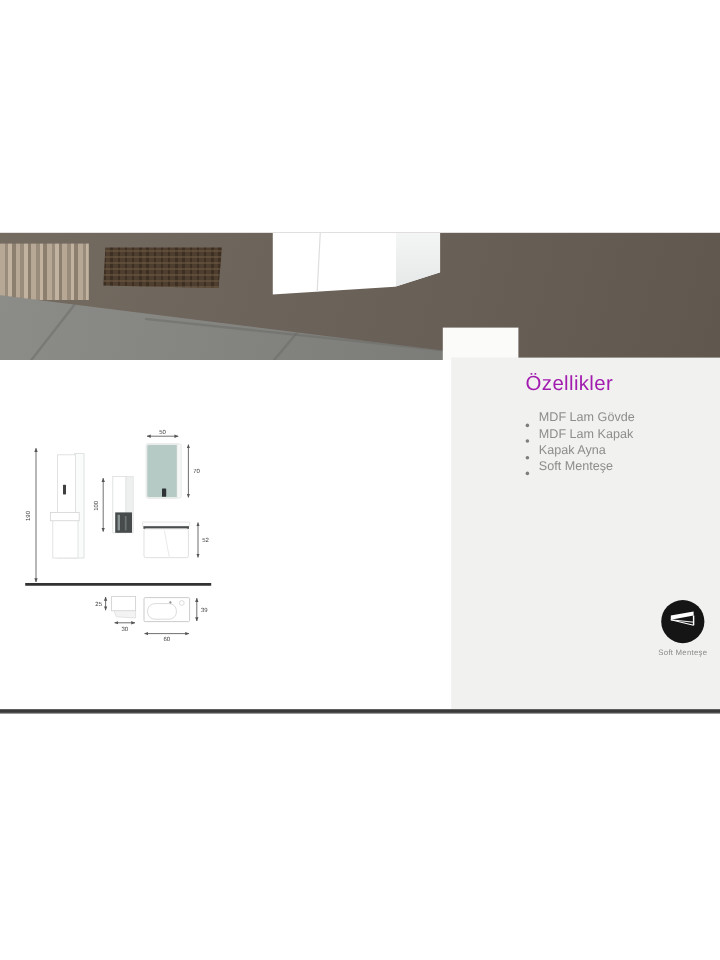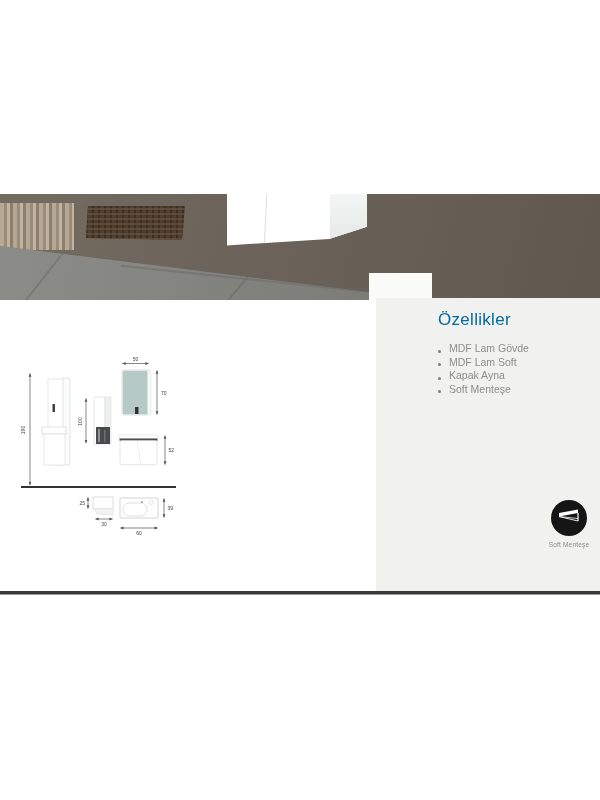--- a/index.html
+++ b/index.html
@@ -27,23 +27,23 @@
          clip-path:polygon(2% 0,100% 0,97% 100%,0 94%);}
   .cabinet{position:absolute;left:227px;top:0;width:140px;height:53px;background:#ffffff;
          clip-path:polygon(0 0,100% 0,100% 62%,73% 85%,0 97%);}
   .cabinet .side{position:absolute;left:103px;top:0;width:37px;height:100%;
          background:linear-gradient(180deg,#f4f5f5,#e4e7e7);}
   .cabinet .seam{position:absolute;left:38px;top:0;width:1px;height:100%;background:#dedede;transform:rotate(3deg);}
 
   
   .tab{position:absolute;left:369px;top:273px;width:63px;height:27px;background:#fbfbfa;}
   .panel{position:absolute;left:376px;top:298px;width:224px;height:293px;background:#f1f1f0;}
-  .panel-title{position:absolute;left:62px;top:12px;font-size:17px;color:#0369a1;letter-spacing:.3px;}
+  .panel-title{position:absolute;left:62px;top:12px;font-size:17px;color:#a21caf;letter-spacing:.3px;}
   .features{position:absolute;left:62px;top:44px;margin:0;padding:0;list-style:none;}
-  .features li{display:flex;align-items:center;font-size:10.5px;line-height:13.5px;color:#8d8d8d;}
+  .features li{display:flex;align-items:flex-end;font-size:10.5px;line-height:13.5px;color:#8d8d8d;}
   .features .dot{width:3px;height:3px;border-radius:50%;background:#7e7e7e;margin:5px 8px 0 0;flex:0 0 auto;}
 
   
   .badge{position:absolute;left:529px;top:500px;width:80px;text-align:center;}
   .badge .circle{width:36px;height:36px;border-radius:50%;background:#151515;margin:0 auto;
                  display:flex;align-items:center;justify-content:center;}
   .badge .caption{margin-top:5px;font-size:6.5px;color:#8a8a8a;letter-spacing:.2px;}
 
   
   .divider{position:absolute;left:0;top:591px;width:600px;height:3px;background:#3a3a3a;border-bottom:1px solid #9a9a9a;}
@@ -75,21 +75,21 @@
   <div class="tab"></div>
   <div class="panel">
     <div class="panel-title">Özellikler</div>
     <ul class="features">
       <li>
           <span class="dot"></span>
           <span>MDF Lam Gövde</span>
         </li>
       <li>
           <span class="dot"></span>
-          <span>MDF Lam Soft</span>
+          <span>MDF Lam Kapak</span>
         </li>
       <li>
           <span class="dot"></span>
           <span>Kapak Ayna</span>
         </li>
       <li>
           <span class="dot"></span>
           <span>Soft Menteşe</span>
         </li>
     </ul>

